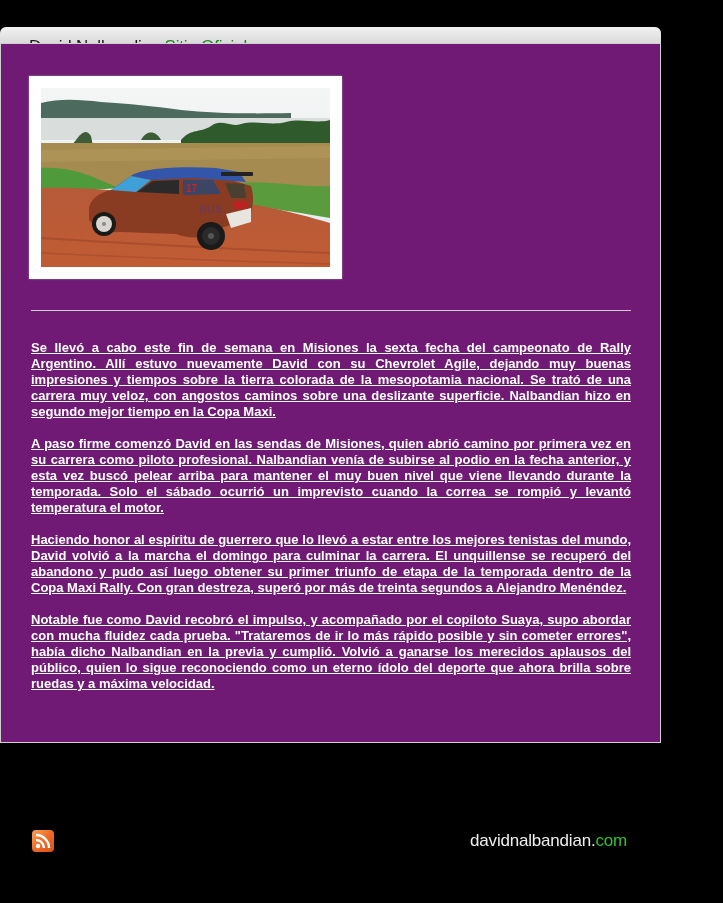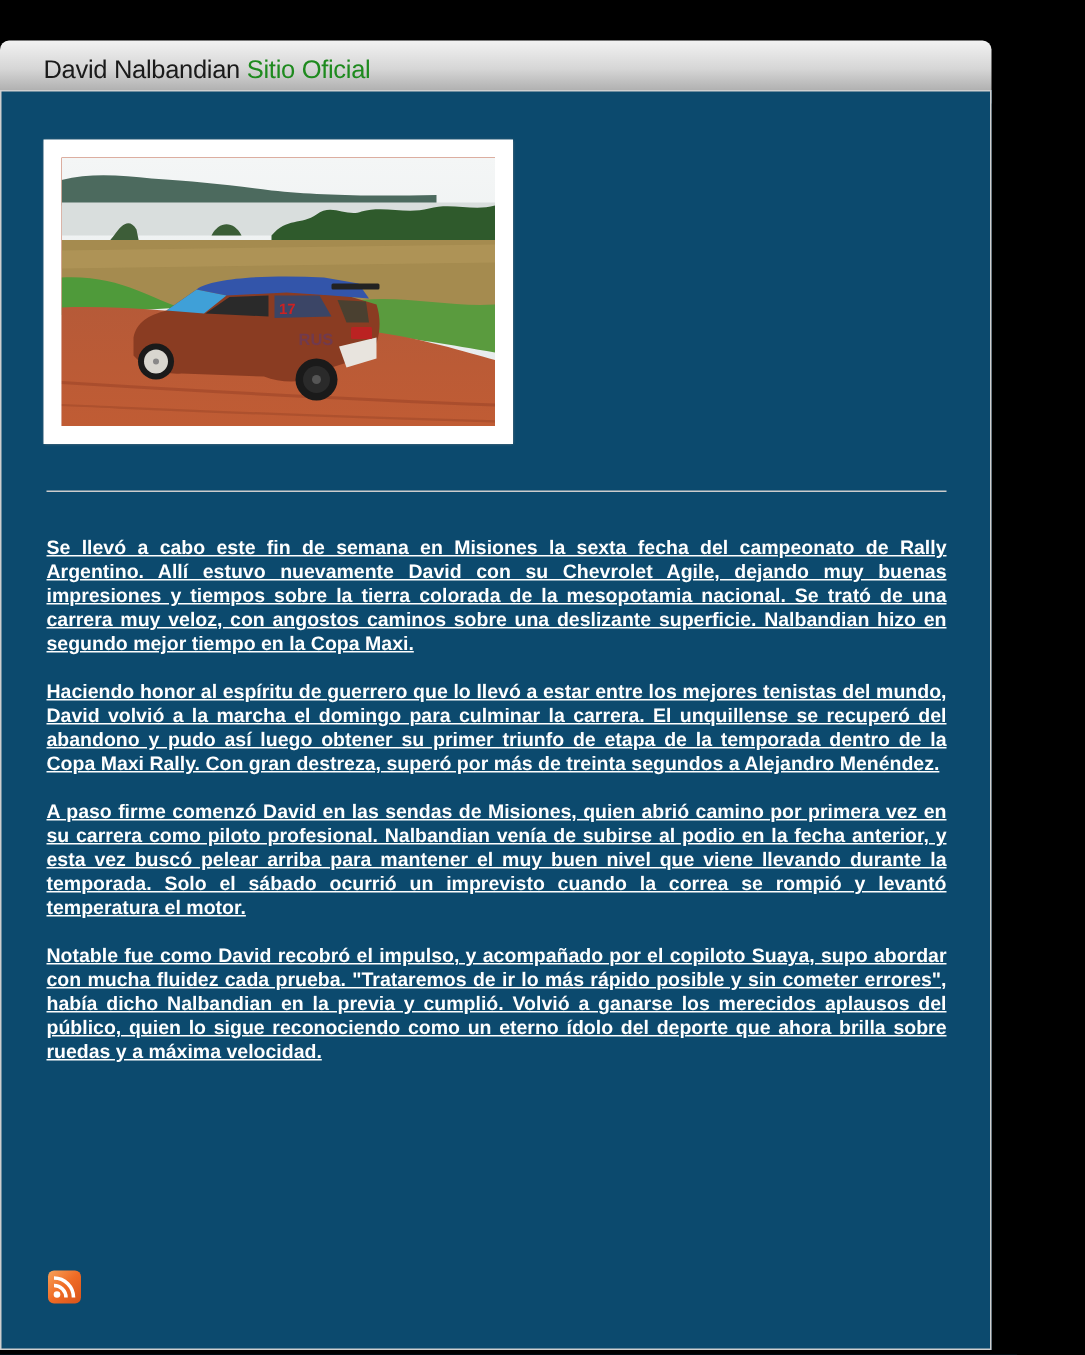--- a/index.html
+++ b/index.html
@@ -35,26 +35,26 @@
       color: #1a1a1a;
       letter-spacing: -0.2px;
       white-space: nowrap;
     }
     .header-title .accent {
       color: #1e8a1e;
     }
     .content-box {
       position: absolute;
       left: 0;
-      top: 60px;
+      top: 43px;
       width: 661px;
-      height: 840px;
+      height: 700px;
       border: 1px solid #cfcfcf;
       box-sizing: border-box;
-      background: #0c4a6e;
+      background: #701a75;
     }
     .photo-frame {
       position: absolute;
       left: 28px;
       top: 32px;
       width: 313px;
       height: 203px;
       background: #ffffff;
       box-sizing: border-box;
       box-shadow: 0 0 2px #888;
@@ -189,28 +189,31 @@
           <circle cx="170" cy="148" r="9" fill="#2a2a2a"></circle>
           <circle cx="170" cy="148" r="3" fill="#555"></circle>
         </svg>
       </div>
     </div>
 
     <div class="divider"></div>
 
     <div class="article">
       <p>Se llevó a cabo este fin de semana en Misiones la sexta fecha del campeonato de Rally Argentino. Allí estuvo nuevamente David con su Chevrolet Agile, dejando muy buenas impresiones y tiempos sobre la tierra colorada de la mesopotamia nacional. Se trató de una carrera muy veloz, con angostos caminos sobre una deslizante superficie. Nalbandian hizo en segundo mejor tiempo en la Copa Maxi.</p>
+      <p>A paso firme comenzó David en las sendas de Misiones, quien abrió camino por primera vez en su carrera como piloto profesional. Nalbandian venía de subirse al podio en la fecha anterior, y esta vez buscó pelear arriba para mantener el muy buen nivel que viene llevando durante la temporada. Solo el sábado ocurrió un imprevisto cuando la correa se rompió y levantó temperatura el motor.</p>
       <p>Haciendo honor al espíritu de guerrero que lo llevó a estar entre los mejores tenistas del mundo, David volvió a la marcha el domingo para culminar la carrera. El unquillense se recuperó del abandono y pudo así luego obtener su primer triunfo de etapa de la temporada dentro de la Copa Maxi Rally. Con gran destreza, superó por más de treinta segundos a Alejandro Menéndez.</p>
-      <p>A paso firme comenzó David en las sendas de Misiones, quien abrió camino por primera vez en su carrera como piloto profesional. Nalbandian venía de subirse al podio en la fecha anterior, y esta vez buscó pelear arriba para mantener el muy buen nivel que viene llevando durante la temporada. Solo el sábado ocurrió un imprevisto cuando la correa se rompió y levantó temperatura el motor.</p>
       <p>Notable fue como David recobró el impulso, y acompañado por el copiloto Suaya, supo abordar con mucha fluidez cada prueba. "Trataremos de ir lo más rápido posible y sin cometer errores", había dicho Nalbandian en la previa y cumplió. Volvió a ganarse los merecidos aplausos del público, quien lo sigue reconociendo como un eterno ídolo del deporte que ahora brilla sobre ruedas y a máxima velocidad.</p>
     </div>
 
     <div class="rss">
       <svg width="22" height="22" viewBox="0 0 22 22">
         <circle cx="6" cy="16" r="2.2" fill="#ffffff"></circle>
         <path d="M4 10 A8 8 0 0 1 12 18" stroke="#ffffff" stroke-width="2.4" fill="none"></path>
         <path d="M4 5 A13 13 0 0 1 17 18" stroke="#ffffff" stroke-width="2.4" fill="none"></path>
       </svg>
     </div>
 
+    <a class="site-link">
+      <span>davidnalbandian.</span><span class="accent">com</span>
+    </a>
 
   </div>
 </div>
 
 </body></html>

